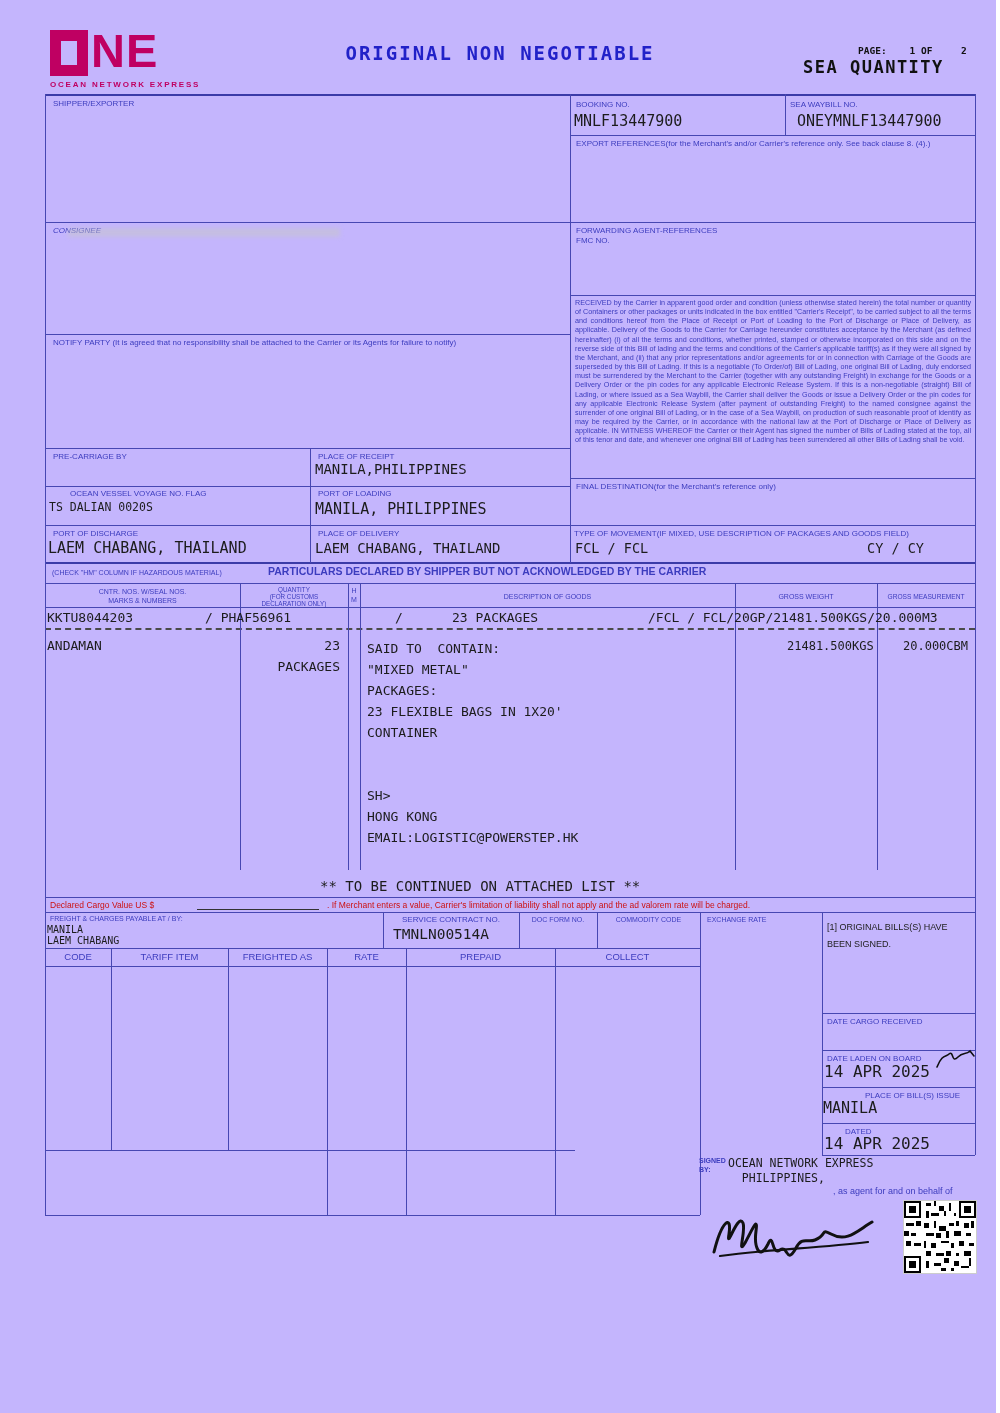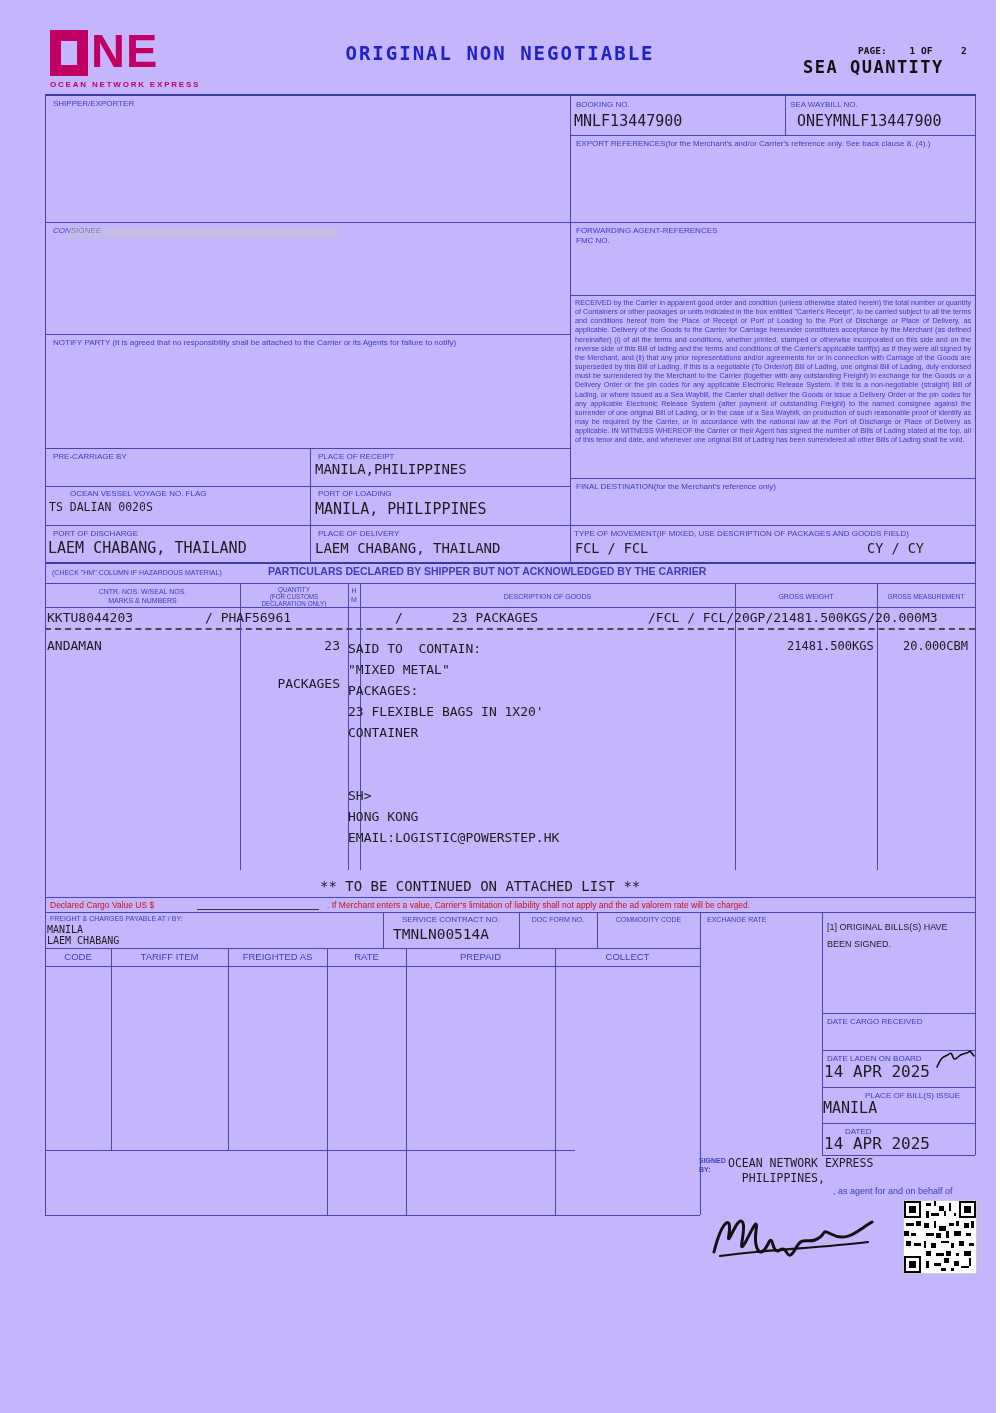--- a/index.html
+++ b/index.html
@@ -137,22 +137,22 @@
   <div class="lbl-sm center" style="left:877px;top:593px;width:98px;font-size:6.6px;">GROSS MEASUREMENT</div>
 
   <div class="mono" style="left:47px;top:610px;font-size:13px;">KKTU8044203</div>
   <div class="mono" style="left:205px;top:610px;font-size:13px;">/ PHAF56961</div>
   <div class="mono" style="left:395px;top:610px;font-size:13px;">/</div>
   <div class="mono" style="left:452px;top:610px;font-size:13px;">23 PACKAGES</div>
   <div class="mono" style="left:648px;top:610px;font-size:13px;">/FCL / FCL/20GP/21481.500KGS/20.000M3</div>
 
   <div class="mono" style="left:47px;top:638px;font-size:13px;">ANDAMAN</div>
   <div class="mono right" style="left:260px;top:638px;width:80px;font-size:13px;">23</div>
-  <div class="mono right" style="left:260px;top:659px;width:80px;font-size:13px;margin-top:17px;">PACKAGES</div>
-  <div class="mono" style="left:348px;top:638px;font-size:13px;line-height:21px;">SAID TO  CONTAIN:
+  <div class="mono right" style="left:260px;top:659px;width:80px;font-size:13px;">PACKAGES</div>
+  <div class="mono" style="left:367px;top:638px;font-size:13px;line-height:21px;">SAID TO  CONTAIN:
 "MIXED METAL"
 PACKAGES:
 23 FLEXIBLE BAGS IN 1X20'
 CONTAINER
 
 
 SH&gt;
 HONG KONG
 EMAIL:LOGISTIC@POWERSTEP.HK</div>
   <div class="mono" style="left:787px;top:639px;font-size:12px;">21481.500KGS</div>

